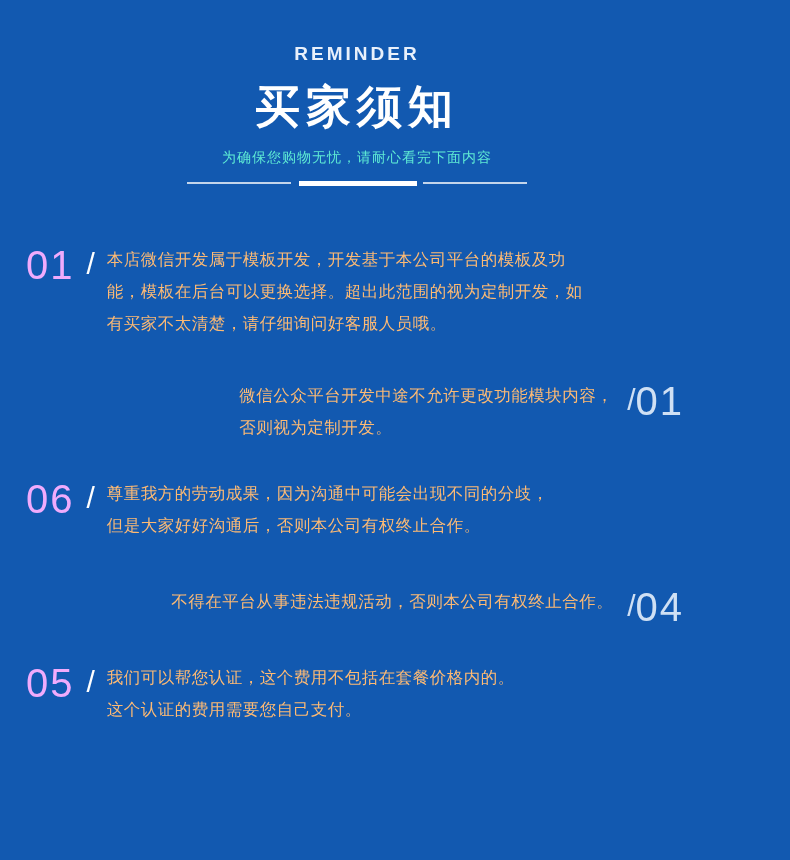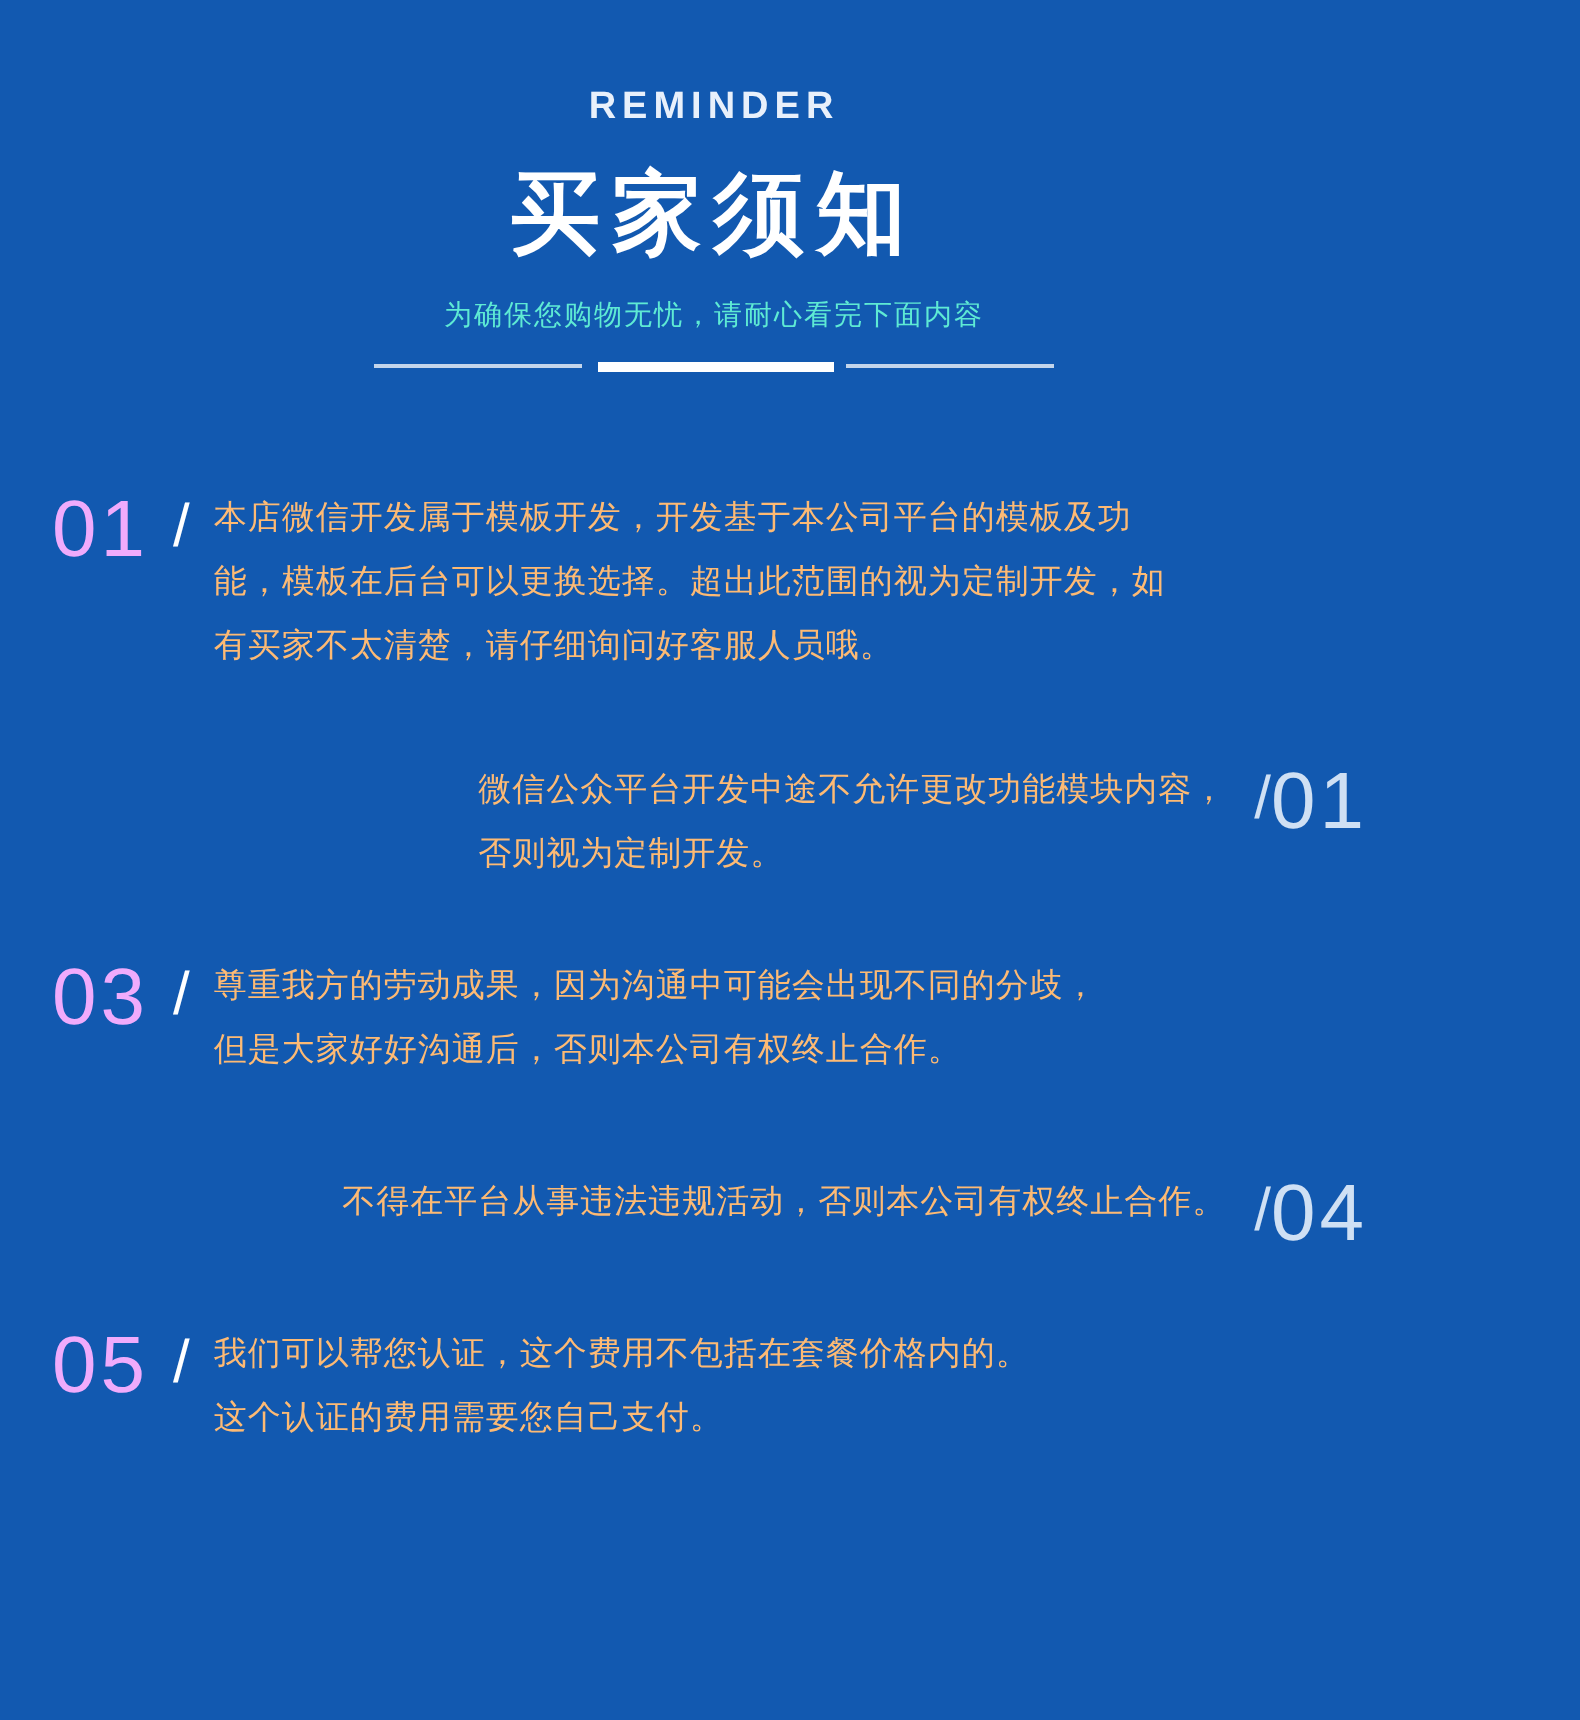--- a/index.html
+++ b/index.html
@@ -171,21 +171,21 @@
     <div class="item right item-02">
       <div class="lines end">
         <div>微信公众平台开发中途不允许更改功能模块内容，</div>
         <div>否则视为定制开发。</div>
       </div>
       <div class="slash soft">/</div>
       <div class="num soft">01</div>
     </div>
 
     <div class="item left item-03">
-      <div class="num">03</div>
+      <div class="num">06</div>
       <div class="slash">/</div>
       <div class="lines">
         <div>尊重我方的劳动成果，因为沟通中可能会出现不同的分歧，</div>
         <div>但是大家好好沟通后，否则本公司有权终止合作。</div>
       </div>
     </div>
 
     <div class="item right item-04">
       <div class="lines end">
         <div> 不得在平台从事违法违规活动，否则本公司有权终止合作。</div>

